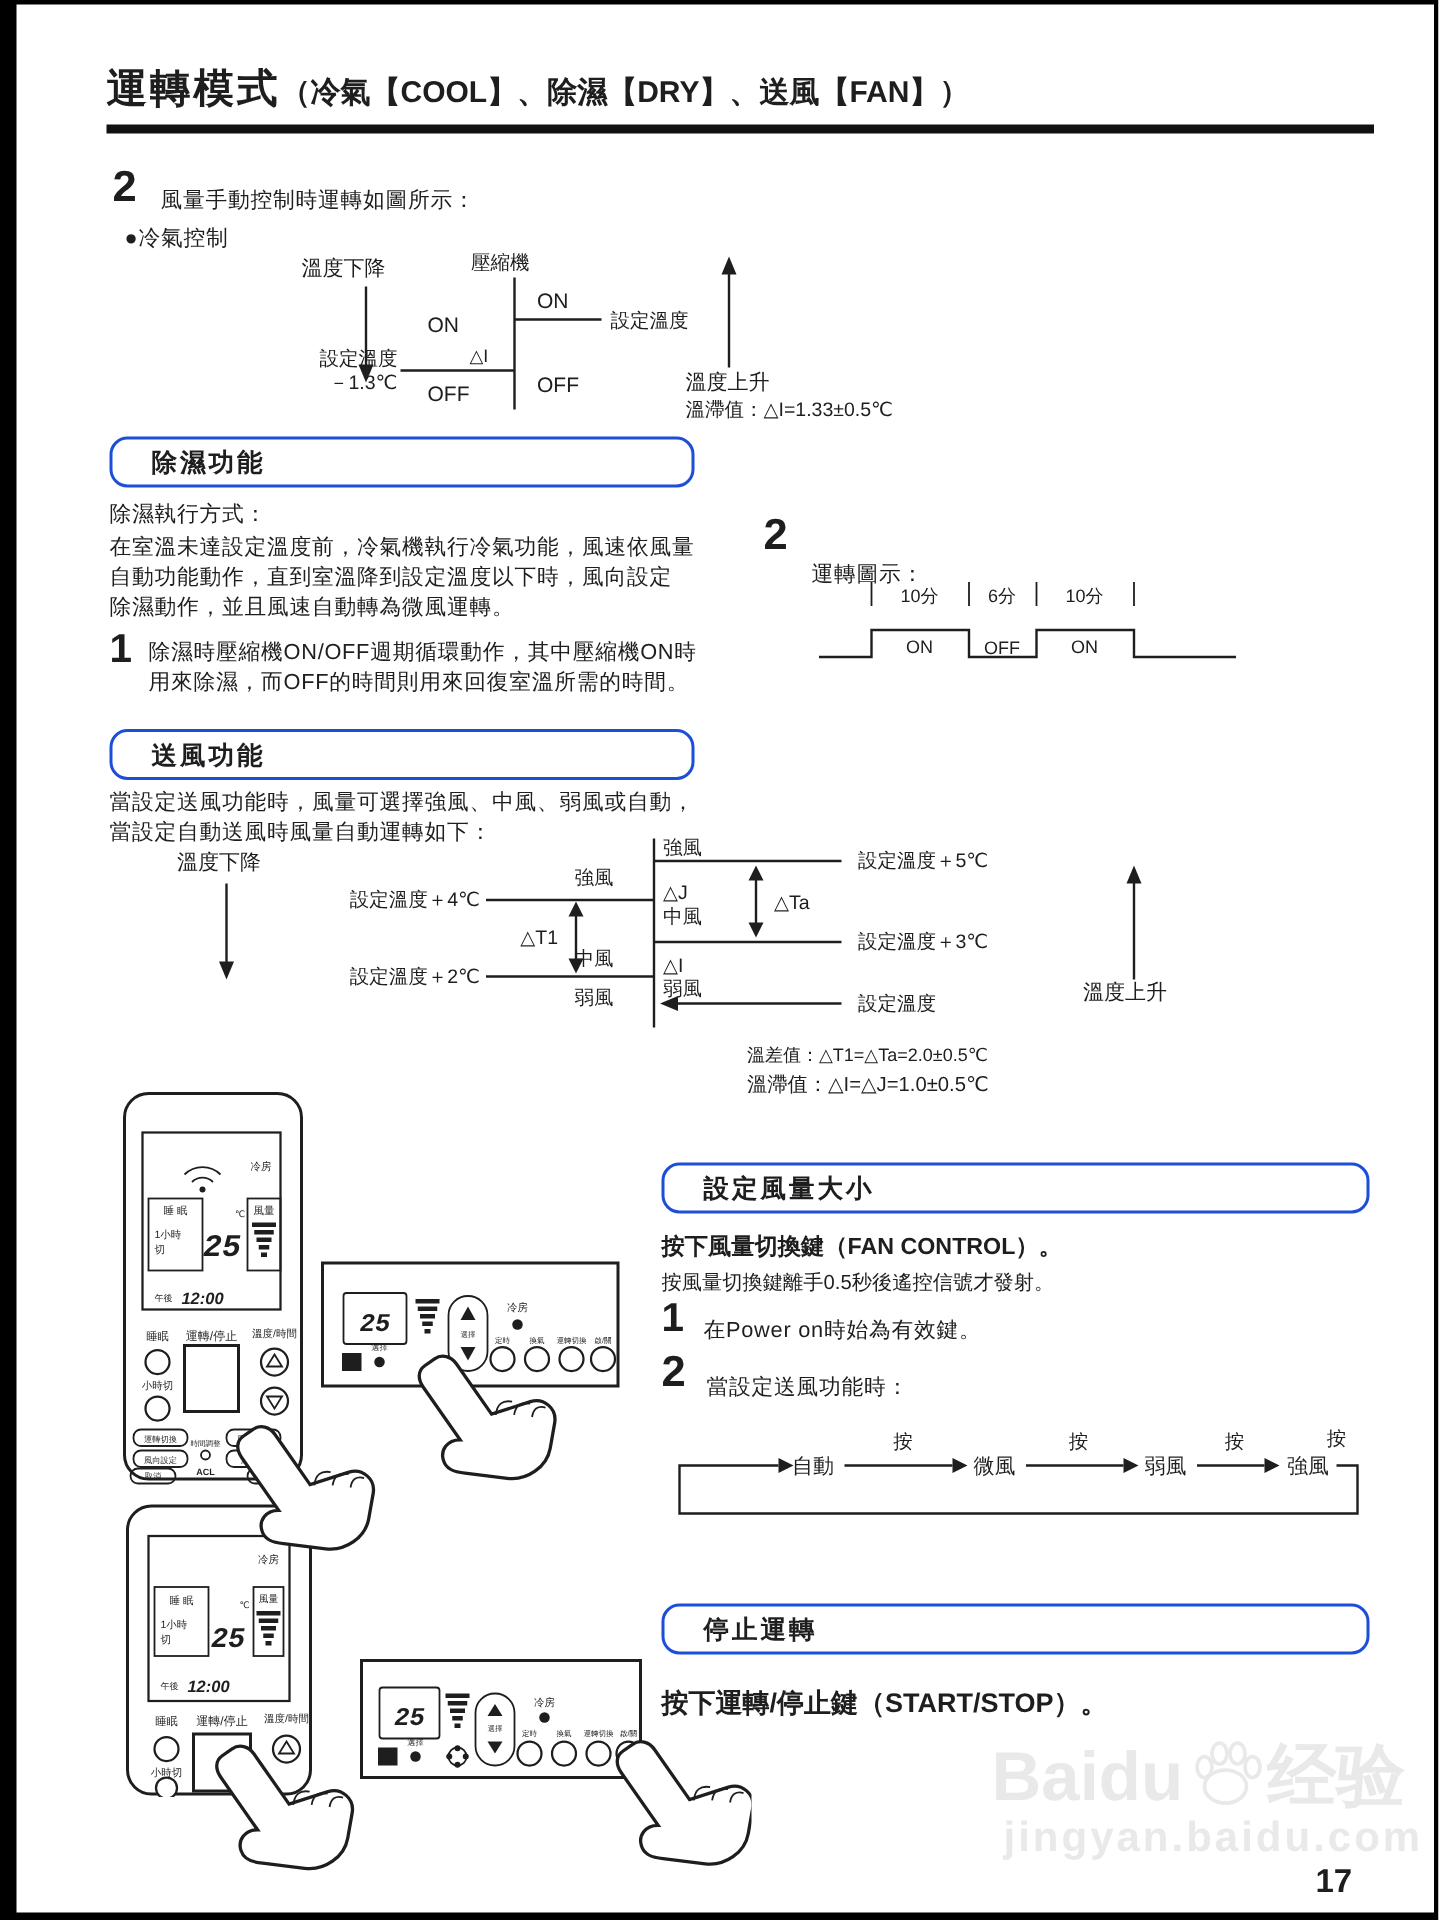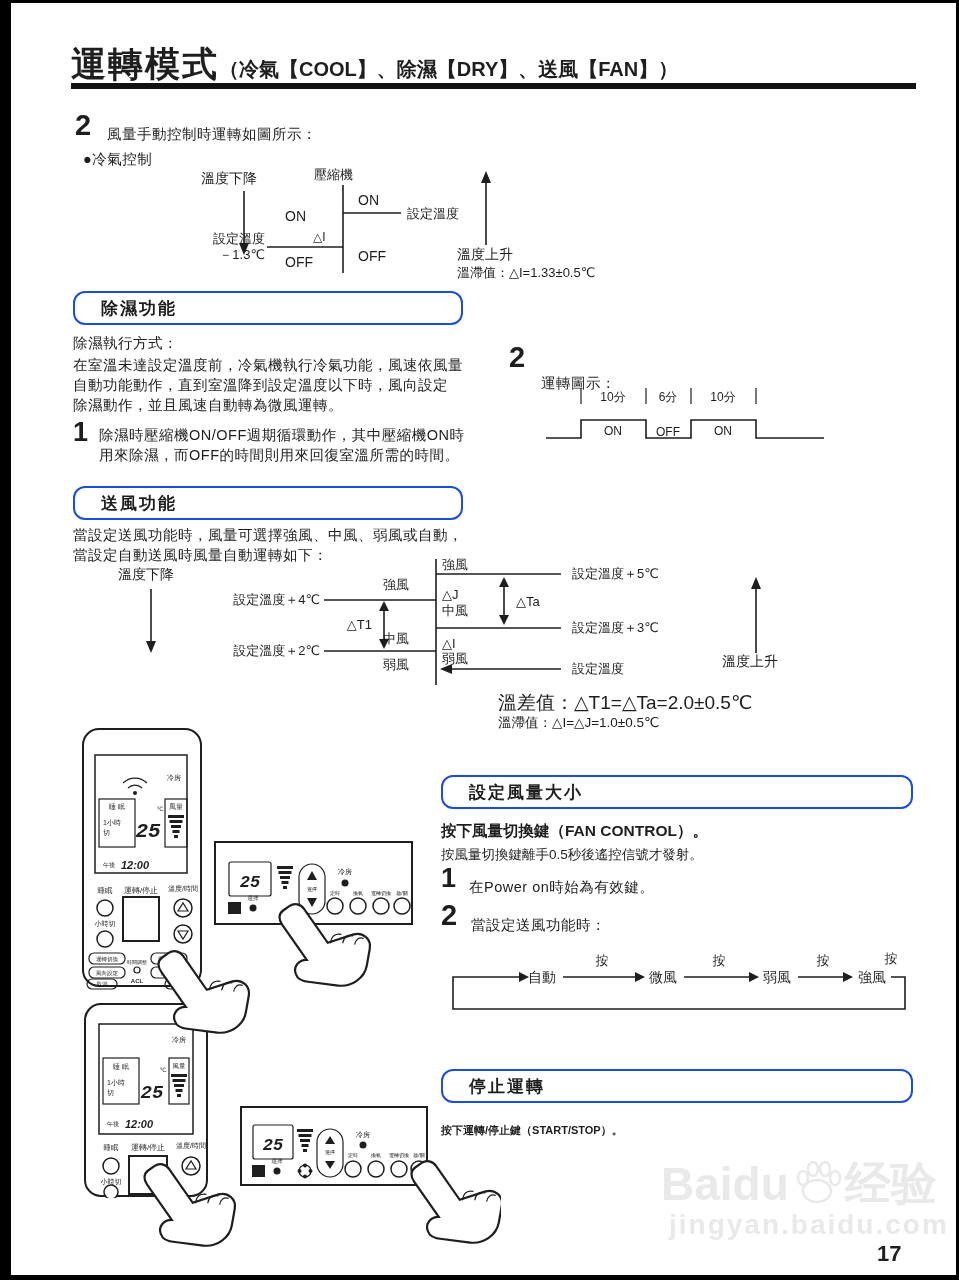--- a/index.html
+++ b/index.html
@@ -26,21 +26,21 @@
   svg .outline{stroke:#1e1e1e;fill:#fff;}
   .rule{position:absolute;background:#111;}
   .wm{color:#e9e9e9;font-weight:bold;}
 </style>
 </head>
 <body>
 
 <div class="page">
 
   <div class="abs" style="left:60px;top:38px;display:flex;align-items:baseline;">
-    <span class="bold" style="font-size:35px;letter-spacing:2px;">運轉模式</span>
+    <span class="bold" style="font-size:27px;letter-spacing:2px;">運轉模式</span>
     <span class="bold" style="font-size:20px;">（冷氣【COOL】、除濕【DRY】、送風【FAN】）</span>
   </div>
   <div class="rule" style="left:60px;top:80px;width:845px;height:6px;"></div>
 
   <div class="abs stepnum" style="left:64px;top:108px;">2</div>
   <div class="abs body14" style="left:96px;top:121px;">風量手動控制時運轉如圖所示：</div>
   <div class="abs body14" style="left:72px;top:146px;">●冷氣控制</div>
 
   <svg class="abs" style="left:140px;top:152px;" width="500" height="135" viewBox="0 0 500 135">
     <text x="50" y="28" font-size="14">溫度下降</text>
@@ -137,21 +137,21 @@
     <text x="336" y="112" font-size="13">弱風</text>
     <line class="ln" x1="346" y1="118" x2="455" y2="118"></line>
     <polygon class="fillb" points="346,113 346,123 334,118"></polygon>
     <text x="466" y="122" font-size="13">設定溫度</text>
 
     <text x="616" y="115" font-size="14">溫度上升</text>
     <line class="ln" x1="650" y1="102" x2="650" y2="36"></line>
     <polygon class="fillb" points="645,38 655,38 650,26"></polygon>
   </svg>
 
-  <div class="abs" style="left:487px;top:690px;font-size:19px;line-height:20px;">溫差值：△T1=△Ta=2.0±0.5℃</div>
+  <div class="abs" style="left:487px;top:690px;font-size:12px;line-height:20px;">溫差值：△T1=△Ta=2.0±0.5℃</div>
   <div class="abs" style="left:487px;top:710px;font-size:13.5px;line-height:20px;">溫滯值：△I=△J=1.0±0.5℃</div>
 
   <svg class="abs" style="left:62px;top:722px;" width="145" height="265" viewBox="0 0 145 265">
     <rect class="outline" x="10" y="4" width="118" height="257" rx="16" stroke-width="2"></rect>
     <rect class="outline" x="22" y="30" width="92" height="118" stroke-width="1.5"></rect>
     <path class="thin" d="M50,58 a17,17 0 0 1 24,0"></path>
     <path class="thin" d="M55,63 a10,10 0 0 1 14,0"></path>
     <circle class="fillb" cx="62" cy="68" r="2"></circle>
     <text x="101" y="55" font-size="7" text-anchor="middle">冷房</text>
     <rect class="thin" x="26" y="74" width="36" height="48"></rect>
@@ -250,21 +250,21 @@
     <line class="ln" x1="359" y1="36" x2="404" y2="36"></line>
     <polygon class="fillb" points="404,31 404,41 414,36"></polygon>
     <text x="384" y="24" font-size="13" text-anchor="middle">按</text>
     <text x="433" y="41" font-size="14" text-anchor="middle">強風</text>
     <text x="452" y="22" font-size="13" text-anchor="middle">按</text>
   </svg>
 
   <div class="secbox" style="left:430px;top:1066px;width:472px;">
     <span>停止運轉</span>
   </div>
-  <div class="abs bold" style="left:430px;top:1120px;font-size:11px;">按下運轉/停止鍵（START/STOP）。</div>
+  <div class="abs bold" style="left:430px;top:1120px;font-size:18px;">按下運轉/停止鍵（START/STOP）。</div>
 
   <svg class="abs" style="left:62px;top:995px;" width="150" height="200" viewBox="0 0 150 200">
     <rect class="outline" x="12" y="6" width="122" height="192" rx="16" stroke-width="2"></rect>
     <rect class="outline" x="26" y="26" width="94" height="110" stroke-width="1.5"></rect>
     <text x="106" y="44" font-size="7" text-anchor="middle">冷房</text>
     <rect class="thin" x="30" y="60" width="36" height="46"></rect>
     <text x="48" y="71" font-size="7" text-anchor="middle">睡 眠</text>
     <text x="34" y="87" font-size="7">1小時</text>
     <text x="34" y="97" font-size="7">切</text>
     <text x="90" y="74" font-size="6" text-anchor="middle">℃</text>

